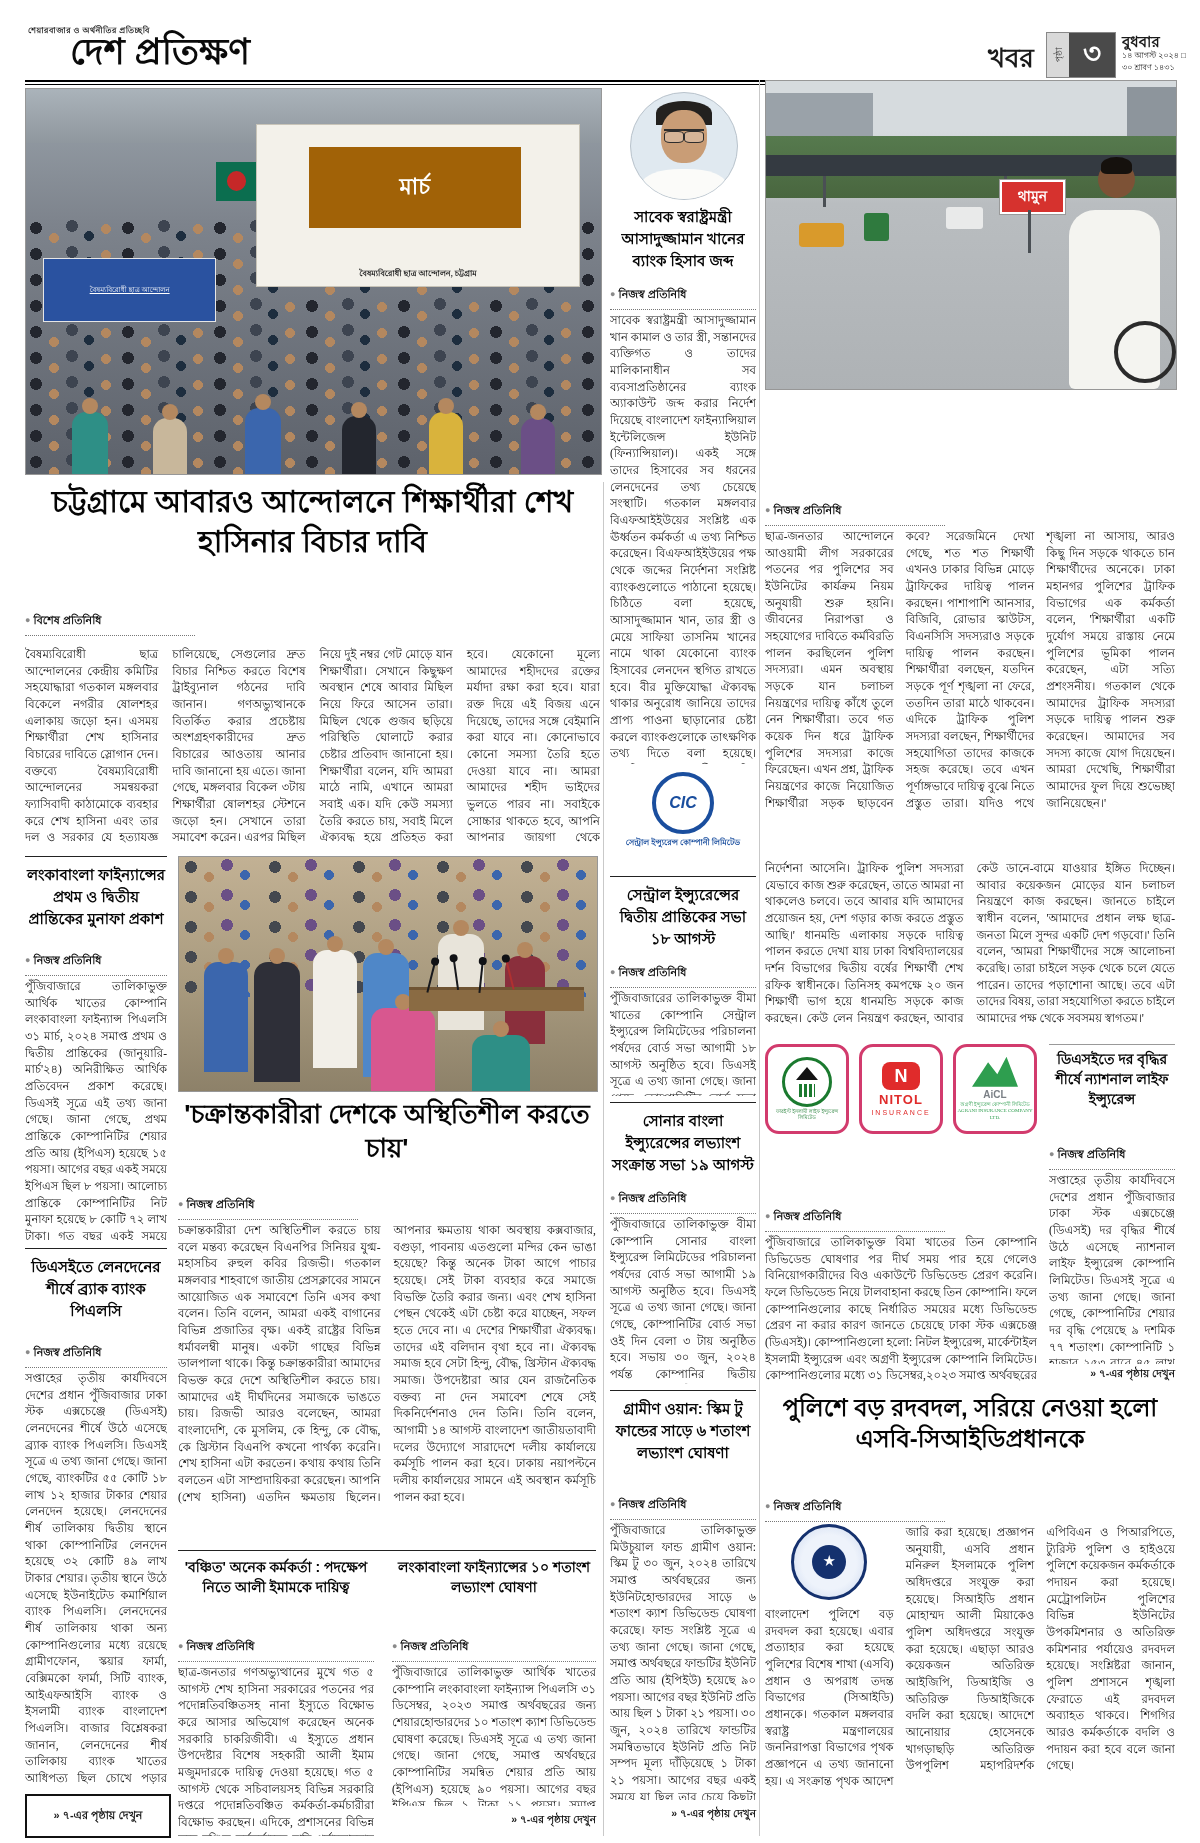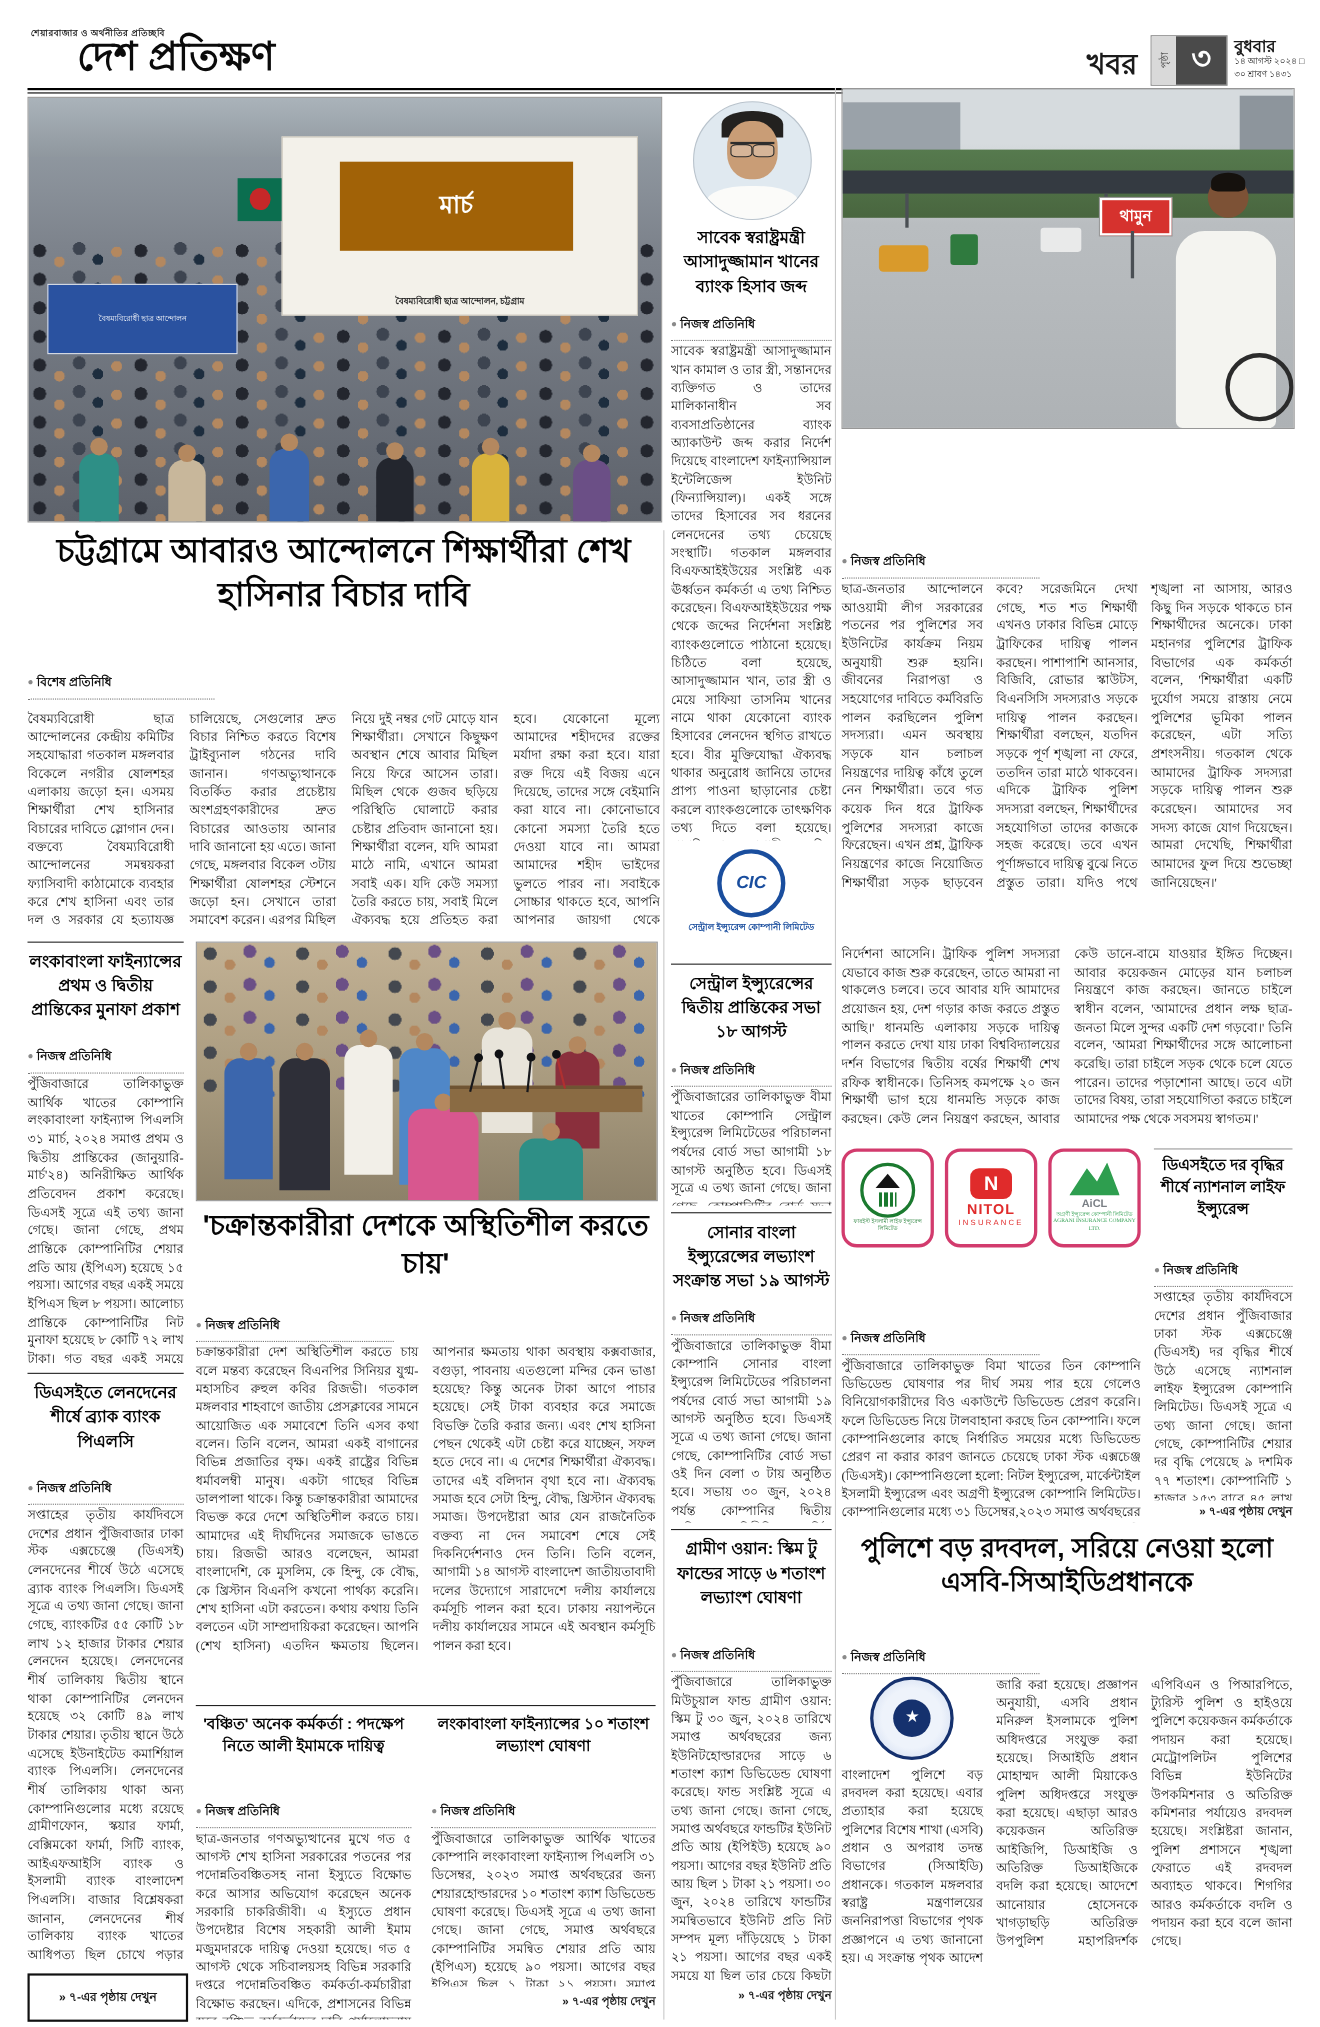--- a/index.html
+++ b/index.html
@@ -46,21 +46,21 @@
       radial-gradient(circle 5px at 28px 18px,#b4885f 96%,transparent),
       radial-gradient(circle 6px at 46px 6px,#3d4450 96%,transparent),
       radial-gradient(circle 5px at 63px 16px,#1d2d3e 96%,transparent),
       radial-gradient(circle 5px at 80px 9px,#b4885f 96%,transparent);
     background-size:92px 26px;}
   .banner-white{position:absolute;background:#f3f1ea;border:1px solid #c8c4b8;}
   .banner-red{position:absolute;background:#a16207;color:#fff;display:flex;align-items:center;justify-content:center;
       font-weight:800;font-family:"Liberation Sans",sans-serif;}
   .banner-cap{position:absolute;left:0;right:0;bottom:4%;text-align:center;font-size:8px;font-weight:bold;color:#222;}
   .banner-blue{position:absolute;background:#2a52a0;border:1px solid #e6e6e6;color:#fff;font-size:7px;
-      display:flex;align-items:center;justify-content:center;text-align:right;line-height:1.3;padding:2px;}
+      display:flex;align-items:center;justify-content:center;text-align:right;line-height:1.3;padding:2px;text-decoration:underline;}
   .flag{position:absolute;background:#0b6e4f;}
   .flag::after{content:"";position:absolute;left:28%;top:24%;width:48%;height:52%;border-radius:50%;background:#c62828;}
   .person{position:absolute;border-radius:14px 14px 0 0;background:var(--c,#2e8f86);}
   .person::before{content:"";position:absolute;top:-14px;left:50%;transform:translateX(-50%);
       width:16px;height:16px;border-radius:50%;background:#b4885f;}
   .ph-street{background:linear-gradient(#d6dbde 0%,#d6dbde 16%,#b9bdc0 40%,#aeb2b5 100%);}
   .bridge{position:absolute;background:#343a41;}
   .signpost{position:absolute;background:#4a4f54;}
   .stop{position:absolute;background:#d6322e;border:2px solid #fff;box-shadow:0 0 0 1px #999;color:#fff;
       font-weight:800;display:flex;align-items:center;justify-content:center;font-family:"Liberation Sans",sans-serif;}

